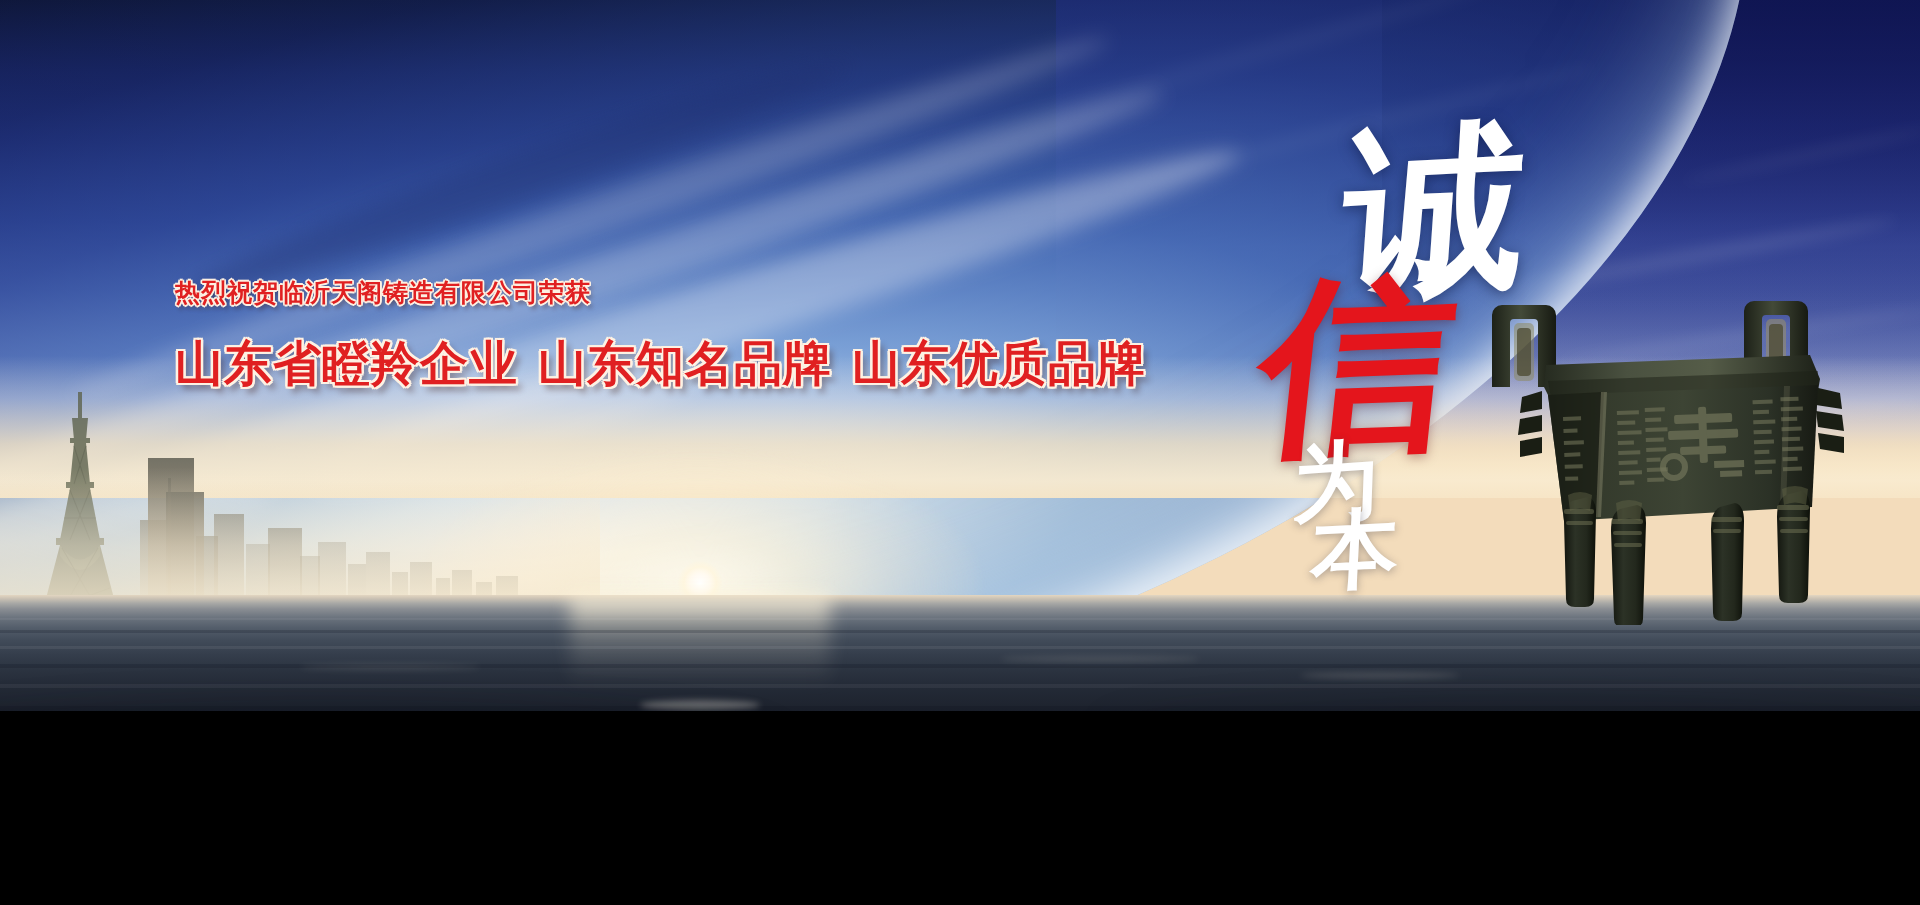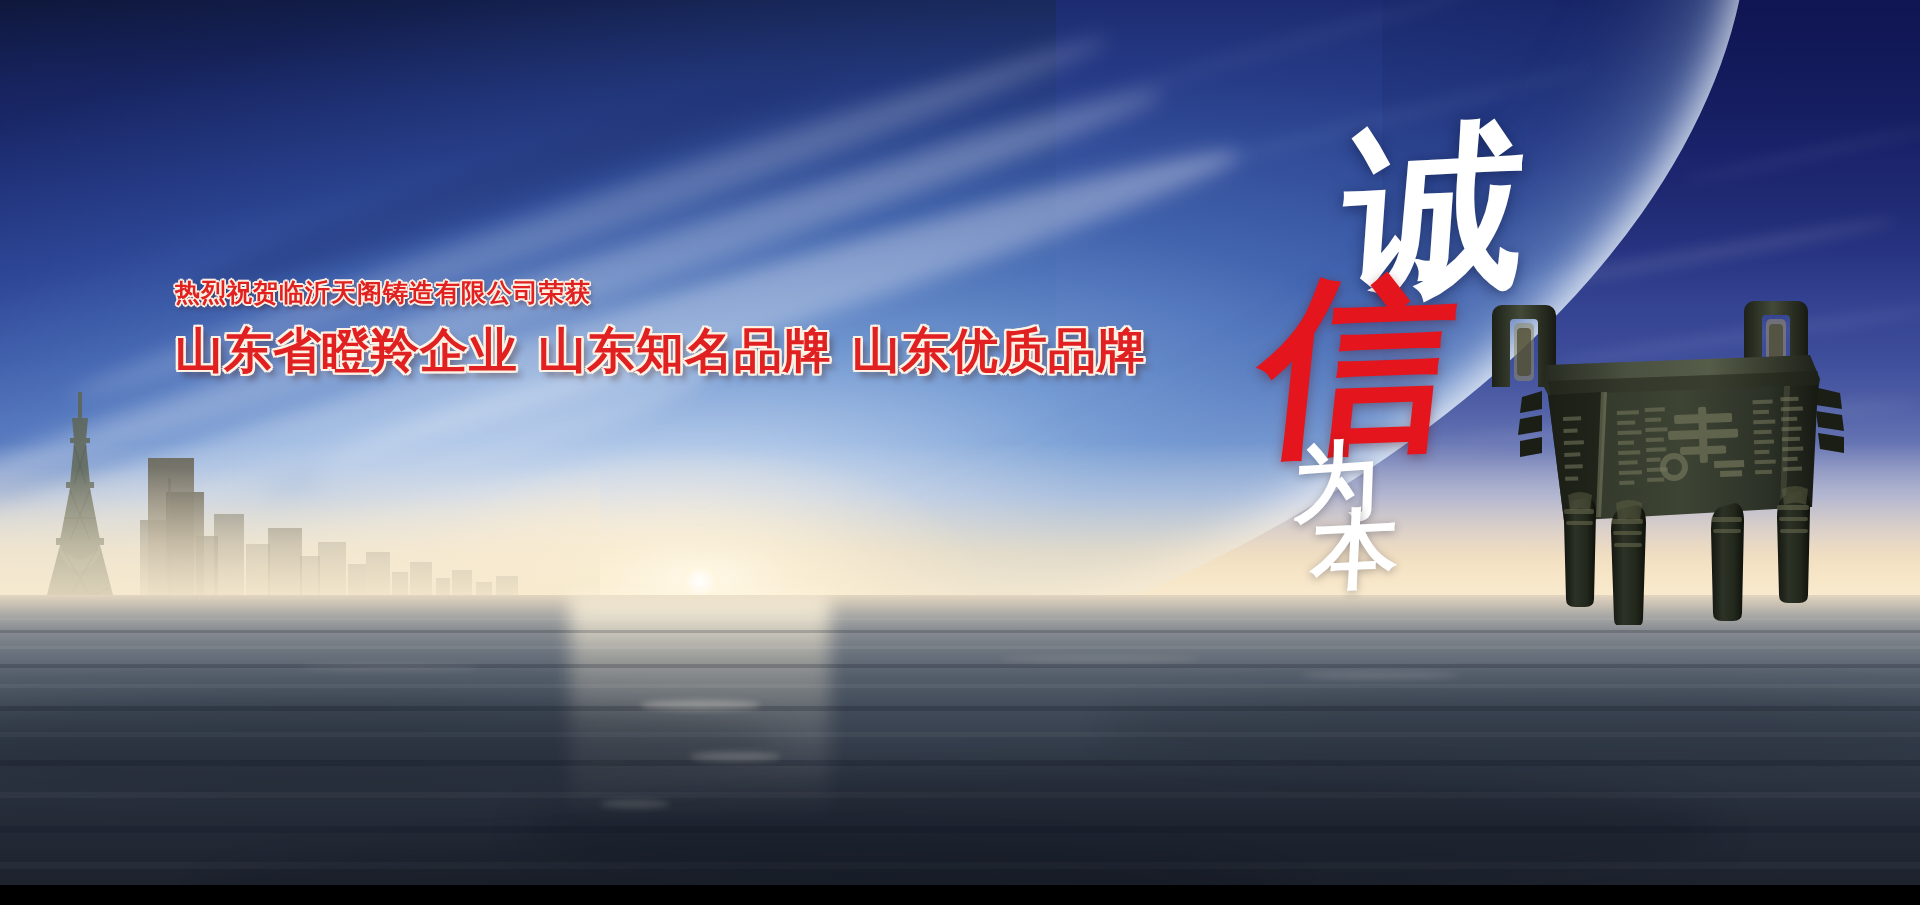--- a/index.html
+++ b/index.html
@@ -2,21 +2,21 @@
 <html lang="zh"><head>
 <meta charset="utf-8">
 <title>Banner</title>
 <style>
   * { margin:0; padding:0; box-sizing:border-box; }
   html,body { background:#000; }
   body { font-family:"Liberation Sans", sans-serif; }
 
   .banner{
     position:relative;
-    width:1920px; height:885px;
+    width:1920px; height:711px;
     overflow:hidden;
     background:#0b1130;
   }
 
   
   .sky{
     position:absolute; inset:0;
     background:
       linear-gradient(to bottom,
         #0e1636 0%,
@@ -185,21 +185,21 @@
     color:#e02021;
     text-shadow:
       -1.4px -1.4px 0 #fdf0e2, 1.4px -1.4px 0 #fdf0e2,
       -1.4px 1.4px 0 #fdf0e2, 1.4px 1.4px 0 #fdf0e2,
       0 -1.6px 0 #fdf0e2, 0 1.6px 0 #fdf0e2,
       -1.6px 0 0 #fdf0e2, 1.6px 0 0 #fdf0e2,
       3px 4px 4px rgba(60,20,10,.45);
     white-space:nowrap;
   }
   .line-2{
-    margin-top:10px;
+    margin-top:23px;
     font-size:48px; font-weight:bold; letter-spacing:1px;
     color:#e02021;
     text-shadow:
       -2px -2px 0 #fdf2e4, 2px -2px 0 #fdf2e4,
       -2px 2px 0 #fdf2e4, 2px 2px 0 #fdf2e4,
       0 -2.4px 0 #fdf2e4, 0 2.4px 0 #fdf2e4,
       -2.4px 0 0 #fdf2e4, 2.4px 0 0 #fdf2e4,
       5px 6px 6px rgba(60,20,10,.42);
     white-space:nowrap;
   }

